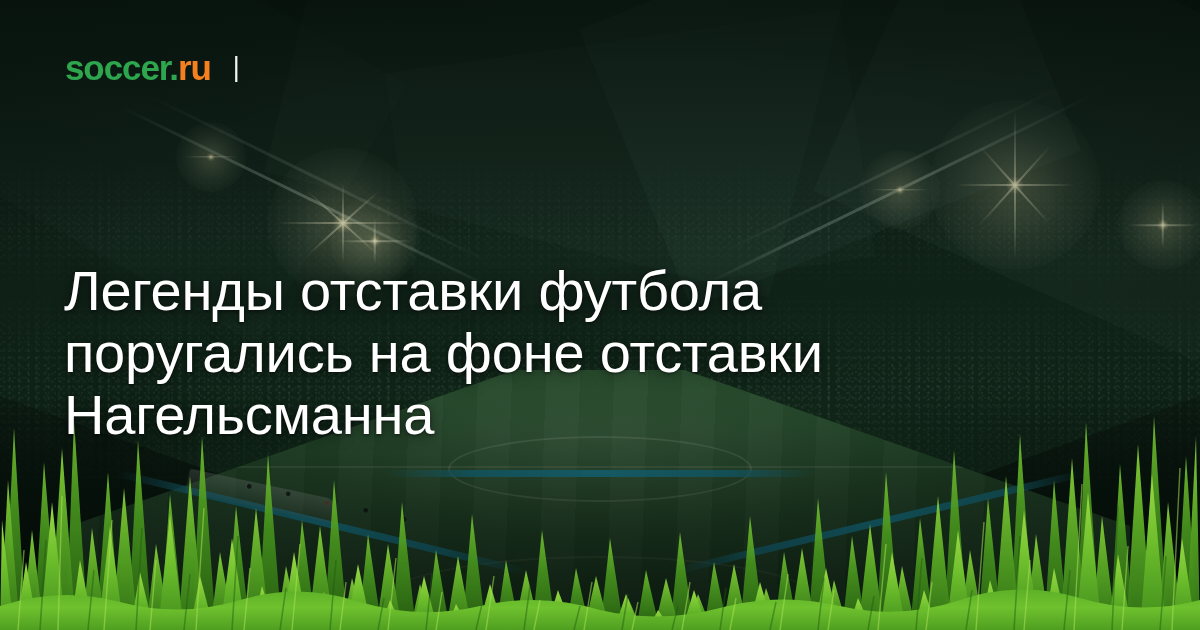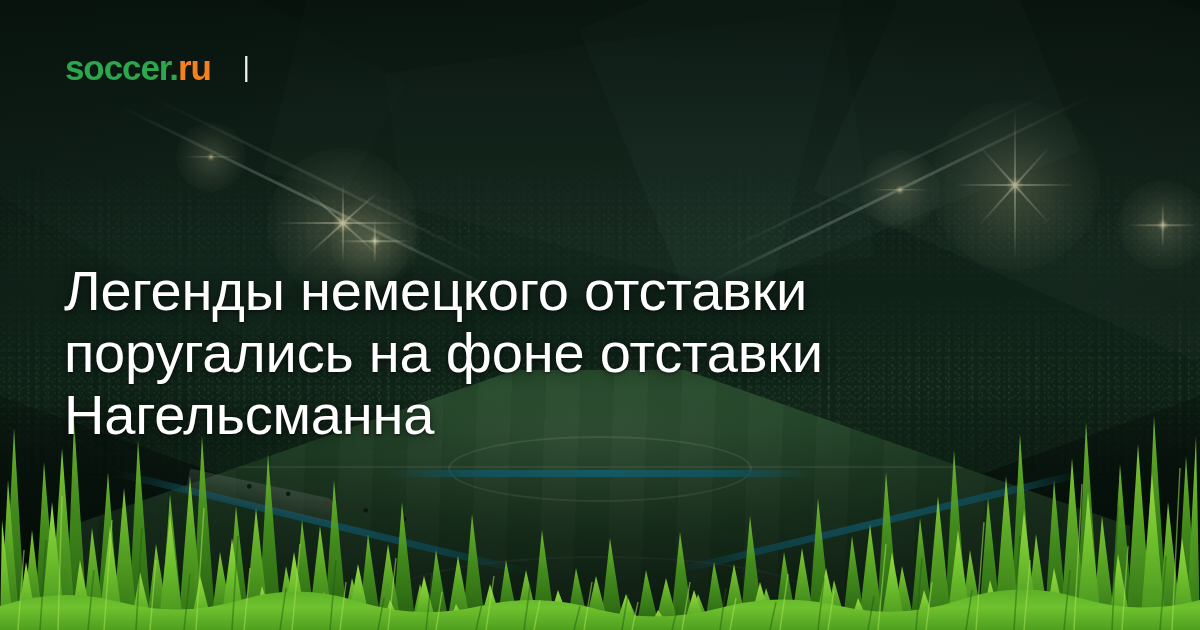--- a/index.html
+++ b/index.html
@@ -158,21 +158,21 @@
       radial-gradient(110% 85% at 50% 40%, rgba(0,0,0,0) 35%, rgba(2,8,5,.55) 100%);
   }
 
   
   .grass{position:absolute;left:0;right:0;bottom:0;height:220px;}
   .grass svg{display:block;width:1200px;height:220px;}
 
   
   .header{
     position:absolute;left:65px;top:50px;
-    display:flex;align-items:center;gap:16px;
+    display:flex;align-items:center;gap:6px;
     white-space:nowrap;
   }
   .logo{
     font-size:35px;font-weight:700;letter-spacing:-1.1px;line-height:1;
     font-family:"Liberation Sans","DejaVu Sans",sans-serif;
   }
   .logo .lg-soccer{color:#2ea64e;}
   .logo .lg-dot{color:#2ea64e;}
   .logo .lg-ru{color:#f4801f;}
   .sep{
@@ -489,15 +489,15 @@
     </svg>
   </div>
 
   <div class="header">
     <div class="logo">
       <span class="lg-soccer">soccer</span><span class="lg-dot">.</span><span class="lg-ru">ru</span>
     </div>
     <span class="sep">|</span>
   </div>
 
-  <h1 class="headline">Легенды немецкого отставки поругались на фоне отставки Нагельсманна</h1>
+  <h1 class="headline">Легенды отставки футбола поругались на фоне отставки Нагельсманна</h1>
 
 </div>
 
 </body></html>

